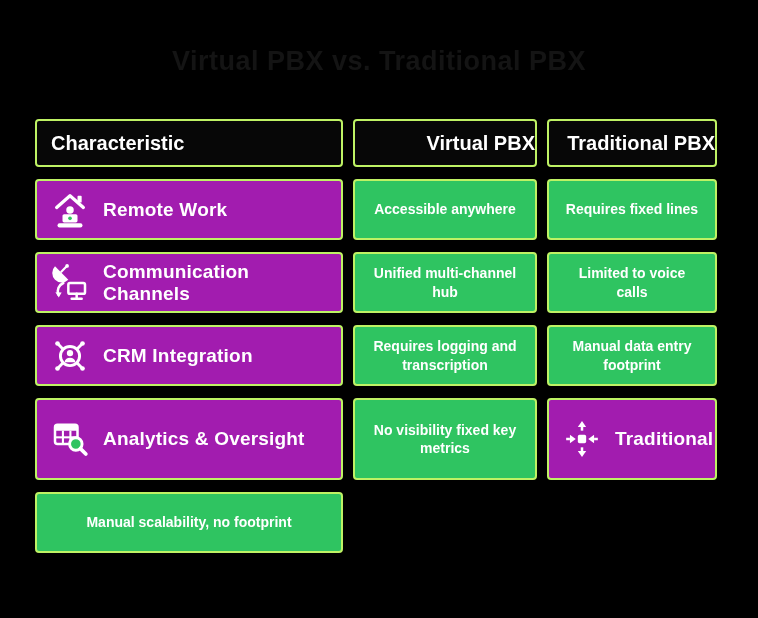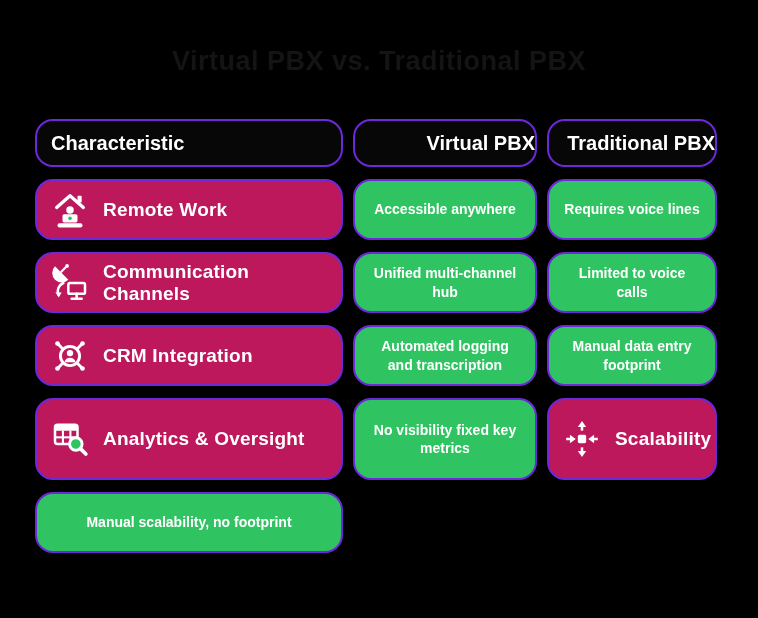--- a/index.html
+++ b/index.html
@@ -19,33 +19,33 @@
   }
   .grid {
     position:absolute; left:35px; top:119px;
     display:grid;
     grid-template-columns:308px 184px 170px;
     grid-template-rows:48px 61px 61px 61px 82px 61px;
     column-gap:10px; row-gap:12px;
   }
   .cell {
     box-sizing:border-box;
-    border:2px solid #6d28d9;
-    border-radius:18px;
+    border:2px solid #bef264;
+    border-radius:4px;
     color:#fff;
   }
   .header-cell {
     background:#070707;
     display:flex; align-items:center;
     font-weight:700; font-size:20px;
   }
   .header-left  { justify-content:flex-start; padding-left:14px; }
   .header-center{ justify-content:flex-end; }
   .label-cell {
-    background:#be185d;
+    background:#a21caf;
     display:flex; align-items:center;
     gap:13px; padding-left:13px;
     font-weight:700; font-size:19px; letter-spacing:0.2px;
   }
   .icon { width:40px; height:40px; flex:0 0 auto; display:flex; align-items:center; justify-content:center; }
   .icon svg { width:100%; height:100%; display:block; }
   .value-cell {
     background:#2fc461;
     display:flex; align-items:center; justify-content:center;
     text-align:center;
@@ -79,21 +79,21 @@
           <path d="M8 21 L24 7 L40 21" fill="none" stroke="#fff" stroke-width="4" stroke-linecap="round" stroke-linejoin="round"></path>
           <circle cx="24" cy="24" r="4.5" fill="#fff"></circle>
           <rect x="15" y="29" width="18" height="10" rx="2" fill="#fff"></rect>
           <circle cx="24" cy="34" r="2.2" fill="#2fc461"></circle>
           <rect x="9" y="40" width="30" height="5" rx="2.5" fill="#fff"></rect>
         </svg>
       </span>
       <span class="label">Remote Work</span>
     </div>
     <div class="cell value-cell">Accessible anywhere</div>
-    <div class="cell value-cell">Requires voice lines</div>
+    <div class="cell value-cell">Requires fixed lines</div>
 
     <div class="cell label-cell">
       <span class="icon">
         <svg viewBox="0 0 48 48" xmlns="http://www.w3.org/2000/svg">
           <path d="M6 4 L22 20 A 11.3 11.3 0 0 1 6 4 Z" fill="#fff"></path>
           <line x1="13" y1="11" x2="20" y2="4" stroke="#fff" stroke-width="2.5"></line>
           <circle cx="20.5" cy="3.5" r="2.2" fill="#fff"></circle>
           <path d="M16 24 A 11 11 0 0 0 10 38" fill="none" stroke="#fff" stroke-width="3" stroke-linecap="round"></path>
           <path d="M6.5 35 L10.5 41.5 L14 35.5 Z" fill="#fff"></path>
           <rect x="22" y="24" width="20" height="13" rx="2" fill="none" stroke="#fff" stroke-width="3"></rect>
@@ -120,21 +120,21 @@
           <g fill="#fff">
             <circle cx="39" cy="9" r="2.8"></circle>
             <circle cx="9" cy="9" r="2.8"></circle>
             <circle cx="39" cy="39" r="2.8"></circle>
             <circle cx="9" cy="39" r="2.8"></circle>
           </g>
         </svg>
       </span>
       <span class="label">CRM Integration</span>
     </div>
-    <div class="cell value-cell">Automated logging and transcription</div>
+    <div class="cell value-cell">Requires logging and transcription</div>
     <div class="cell value-cell">Manual data entry footprint</div>
 
     <div class="cell label-cell">
       <span class="icon">
         <svg viewBox="0 0 48 48" xmlns="http://www.w3.org/2000/svg">
           <rect x="6" y="7" width="27" height="23" rx="3" fill="none" stroke="#fff" stroke-width="3"></rect>
           <path d="M6 14 v-4 a3 3 0 0 1 3 -3 h21 a3 3 0 0 1 3 3 v4 Z" fill="#fff"></path>
           <line x1="15.5" y1="14" x2="15.5" y2="30" stroke="#fff" stroke-width="2.5"></line>
           <line x1="24.5" y1="14" x2="24.5" y2="30" stroke="#fff" stroke-width="2.5"></line>
           <line x1="6" y1="22" x2="33" y2="22" stroke="#fff" stroke-width="2.5"></line>
@@ -153,18 +153,18 @@
           <path d="M24 2.5 L19 9.5 H29 Z"></path>
             <rect x="22.5" y="9.5" width="3" height="4.5"></rect>
           <path d="M24 45.5 L19 38.5 H29 Z"></path>
             <rect x="22.5" y="34" width="3" height="4.5"></rect>
           <path d="M16.5 24 L9.5 19 V29 Z"></path>
             <rect x="5" y="22.5" width="4.5" height="3"></rect>
           <path d="M31.5 24 L38.5 19 V29 Z"></path>
             <rect x="38.5" y="22.5" width="4.5" height="3"></rect>
         </svg>
       </span>
-      <span class="label">Scalability</span>
+      <span class="label">Traditional</span>
     </div>
     <div class="cell value-cell">Manual scalability, no footprint</div>
 
   </div>
 </div>
 
 </body></html>

